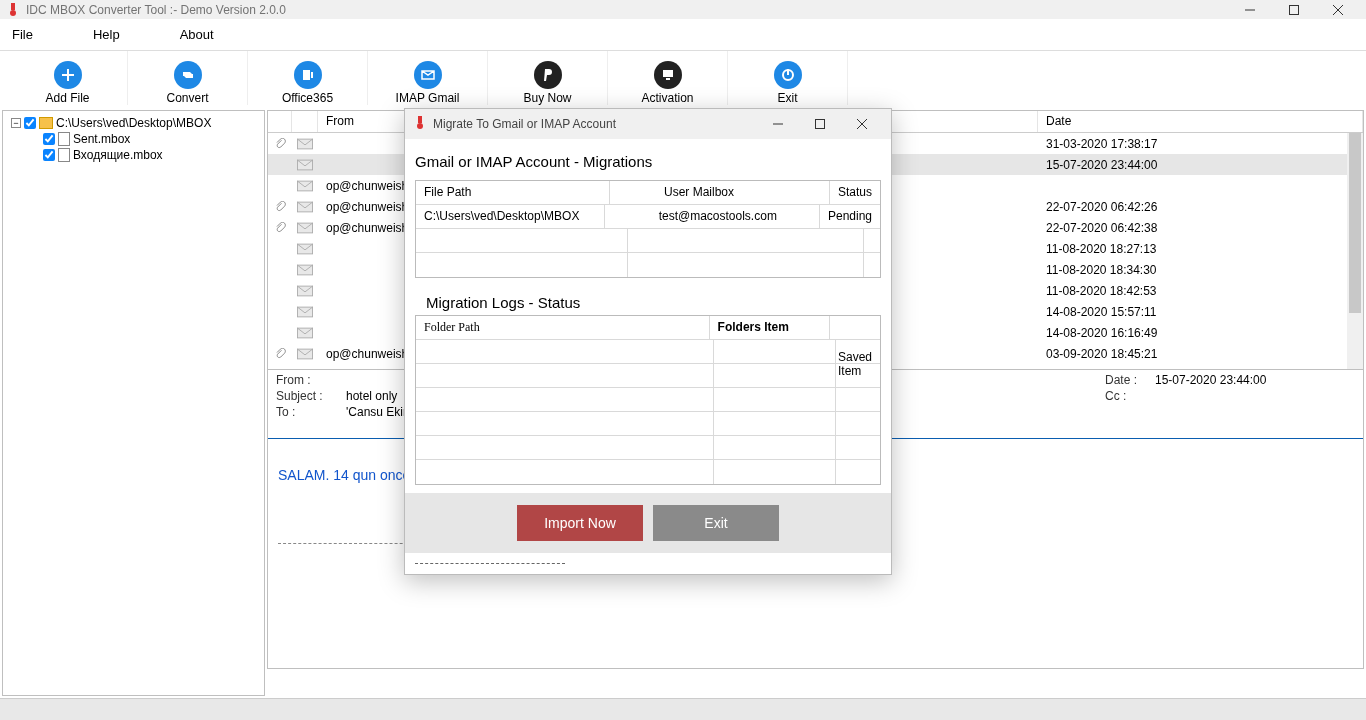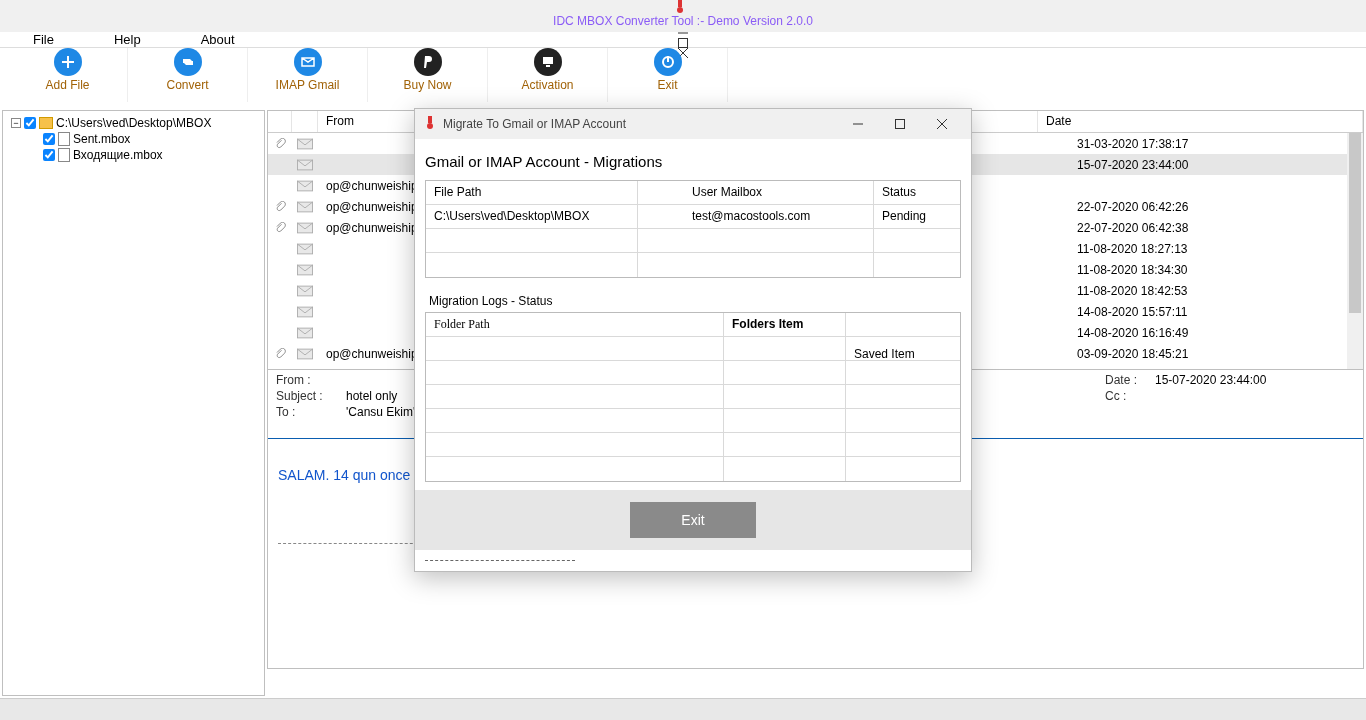--- a/index.html
+++ b/index.html
@@ -1,31 +1,31 @@
 <!DOCTYPE html>
 <html><head>
 <meta charset="utf-8">
 <style>
 * { box-sizing: border-box; margin: 0; padding: 0; font-family: "Segoe UI", Tahoma, sans-serif; }
 html, body { width: 1366px; height: 720px; overflow: hidden; background: #fff; }
 
 
-.titlebar { height: 32px; background: #f0f0f0; display: flex; align-items: center; padding: 0 6px; font-size: 12px; color: #8b5cf6; flex-direction: column; }
+.titlebar { height: 19px; background: #f0f0f0; display: flex; align-items: center; padding: 0 6px; font-size: 12px; color: #737373; }
 .titlebar .app-icon { width: 14px; height: 14px; margin-right: 6px; display:inline-flex;align-items:center;justify-content:center;}
 .titlebar .title-text { flex: 1; }
 .titlebar .winbtn { width: 44px; height: 28px; display: flex; align-items: center; justify-content: center; color: #555; }
 .titlebar .winbtn svg { width: 10px; height: 10px; }
 
 
-.menubar { height: 16px; display: flex; align-items: center; padding: 0 33px; gap: 60px; font-size: 13px; border-bottom: 1px solid #ddd;}
+.menubar { height: 32px; display: flex; align-items: center; padding: 0 12px; gap: 60px; font-size: 13px; border-bottom: 1px solid #ddd;}
 .menubar .menuitem { cursor: default; }
 
 
 .toolbar { height: 54px; display: flex; align-items: center; padding: 0 8px; }
-.toolbar .tbtn { width: 120px; height: 100%; display: flex; flex-direction: column; align-items: center; justify-content: flex-start; font-size: 12px; color: #a16207; border-right: 1px solid #eee;}
+.toolbar .tbtn { width: 120px; height: 100%; display: flex; flex-direction: column; align-items: center; justify-content: flex-end; font-size: 12px; color: #000000; border-right: 1px solid #eee;}
 .toolbar .tbtn .ticon { width: 28px; height: 28px; border-radius: 50%; display:flex;align-items:center;justify-content:center; margin-bottom:2px;}
 .toolbar .tbtn.blue .ticon { background:#1e88e5; color:#fff;}
 .toolbar .tbtn.dark .ticon { background:#222; color:#fff;}
 .toolbar .tbtn svg { width:16px;height:16px;fill:currentColor;}
 
 
 .main { position: absolute; top: 108px; left: 0; right: 0; bottom: 22px; display: flex; }
 .leftpane { width: 263px; border: 1px solid #bfbfbf; margin: 2px; background: #fff; font-size: 12px; padding-top:4px; overflow:hidden;}
 .tree-row { display:flex; align-items:center; height:16px; padding:0 4px;}
 .tree-indent1 { padding-left: 8px;}
@@ -42,50 +42,50 @@
 .col-att { width:24px;}
 .col-env { width:26px;}
 .col-from { width:720px;}
 .col-date { flex:1;}
 .listbody { font-size:12px;}
 .lrow { height:21px; display:flex; align-items:center;}
 .lrow.sel { background:#e6e6e6;}
 .lrow .c-att { width:24px; display:flex;align-items:center;justify-content:center;color:#888;}
 .lrow .c-env { width:26px; display:flex;align-items:center;justify-content:center;color:#aaa;}
 .lrow .c-from { width:720px; padding:0 8px; overflow:hidden;white-space:nowrap;}
-.lrow .c-date { flex:1; padding:0 8px;margin-left:31px;}
+.lrow .c-date { flex:1; padding:0 8px;}
 .clip-icon svg{width:12px;height:12px;fill:#888;}
 .env-icon svg{width:16px;height:12px;fill:#c9c9c9;stroke:#999;stroke-width:1;}
 .vscroll { position:absolute; right:0; top:22px; bottom:0; width:16px; background:#f0f0f0;}
 .vscroll .thumb { position:absolute; left:2px; right:2px; top:0; height:180px; background:#c8c8c8;}
 
 .detailpane { border:1px solid #bfbfbf; border-top:none; background:#fff; font-size:12px;}
 .detail-head { padding:3px 8px; display:grid; grid-template-columns: 70px 1fr 50px 200px; row-gap:2px;}
 .detail-head .lbl{color:#333;}
 .detail-body { border-top:1px solid #0a5db0; margin-top:16px; padding: 28px 10px; height:230px;}
 .body-line { color:#1155cc; font-size:14px;}
 .body-hr { border:none; border-top:1px dashed #888; width:150px; margin-top:60px;}
 
 .statusbar { position:absolute; left:0; right:0; bottom:0; height:22px; background:#e8e8e8; border-top:1px solid #ccc;}
 
 
-.modal { position:absolute; left:414px; top:108px; width:558px; background:#fff; box-shadow: 0 6px 24px rgba(0,0,0,0.25); z-index:100; border:1px solid #bbb;}
+.modal { position:absolute; left:404px; top:108px; width:488px; background:#fff; box-shadow: 0 6px 24px rgba(0,0,0,0.25); z-index:100; border:1px solid #bbb;}
 .modal .m-title { height:30px; background:#f0f0f0; display:flex; align-items:center; padding:0 8px; font-size:12px; color:#444;}
 .modal .m-title .spacer{flex:1;}
 .modal .m-title .wbtn{width:42px;height:30px;display:flex;align-items:center;justify-content:center;color:#555;}
 .modal .m-body { padding: 14px 10px 8px; border-radius: 13px;}
 .modal h3 { font-weight:400; font-size:15px; margin-bottom:10px;}
 .grid-table { border:1px solid #bbb; font-size:12px;}
 .gt-row { display:flex; border-bottom:1px solid #d9d9d9; height:24px;}
 .gt-row:last-child{border-bottom:none;}
 .gt-head .gt-c{background:#fff;}
 .gt-c { padding:4px 8px; border-right:1px solid #d9d9d9;}
 .gt-c:last-child{border-right:none;}
 .g1 .c1{width:212px;} .g1 .c2{width:190px;margin-left:46px;} .g1 .c3{flex:1;}
-.sect-label{font-size:12px;margin:16px 4px 4px;}
+.sect-label{font-size:15px;margin:16px 11px 4px;}
 .g2 .c1{width:298px;font-family:Liberation Serif, serif;} .g2 .c2{width:122px;font-weight:bold;} .g2 .c3{flex:1;margin-top:30px;}
 .m-actions { height:60px; background:#e6e6e6; display:flex; align-items:center; justify-content:center; gap:10px;}
 .btn { width:126px; height:36px; font-size:14px; color:#fff; border:none; cursor:pointer;}
 .btn-import { background:#b14646;}
 .btn-exit { background:#8a8a8a;}
 .m-foot { padding: 10px;}
 .m-foot .dash{border:none;border-top:1px dashed #666;width:150px;}
 </style>
 </head>
 <body>
@@ -131,20 +131,28 @@
       </div>
       <span>Add File</span>
     </div>
   <div class="tbtn blue">
       <div class="ticon">
         <svg viewBox="0 0 16 16">
           <path d="M3 5h7L8 3l4 4-4 4 2-2H3zM13 11H6l2 2-4-4 4-4-2 2h7z"></path>
         </svg>
       </div>
       <span>Convert</span>
+    </div>
+  <div class="tbtn blue">
+      <div class="ticon">
+        <svg viewBox="0 0 16 16">
+          <path d="M3 3h7v10H3zM11 5h2v6h-2z"></path>
+        </svg>
+      </div>
+      <span>Office365</span>
     </div>
   <div class="tbtn blue">
       <div class="ticon">
         <svg viewBox="0 0 16 16">
           <path d="M2 4h12v8H2zM2 4l6 4 6-4" fill="none" stroke="#fff" stroke-width="1.5"></path>
         </svg>
       </div>
       <span>IMAP Gmail</span>
     </div>
   <div class="tbtn dark">
@@ -455,18 +463,19 @@
           <div class="gt-c c3"></div>
         </div>
       <div class="gt-row">
           <div class="gt-c c1"></div>
           <div class="gt-c c2"></div>
           <div class="gt-c c3"></div>
         </div>
     </div>
   </div>
   <div class="m-actions">
+    <button class="btn btn-import">Import Now</button>
     <button class="btn btn-exit">Exit</button>
   </div>
   <div class="m-foot">
       <hr class="dash">
     </div>
 </div>
 
 </body></html>

